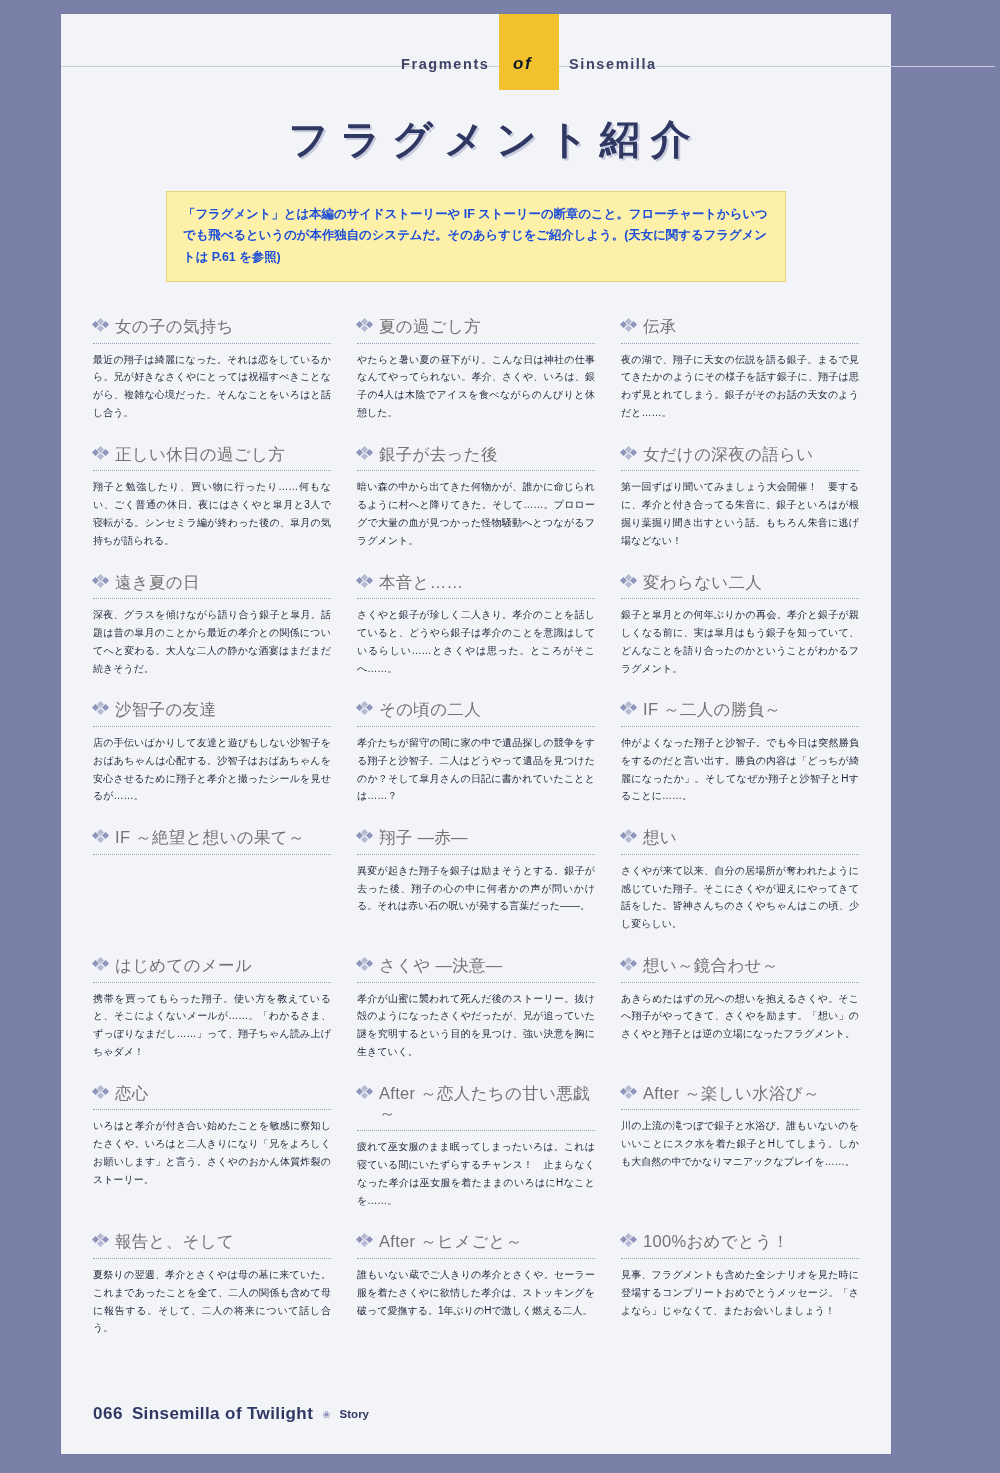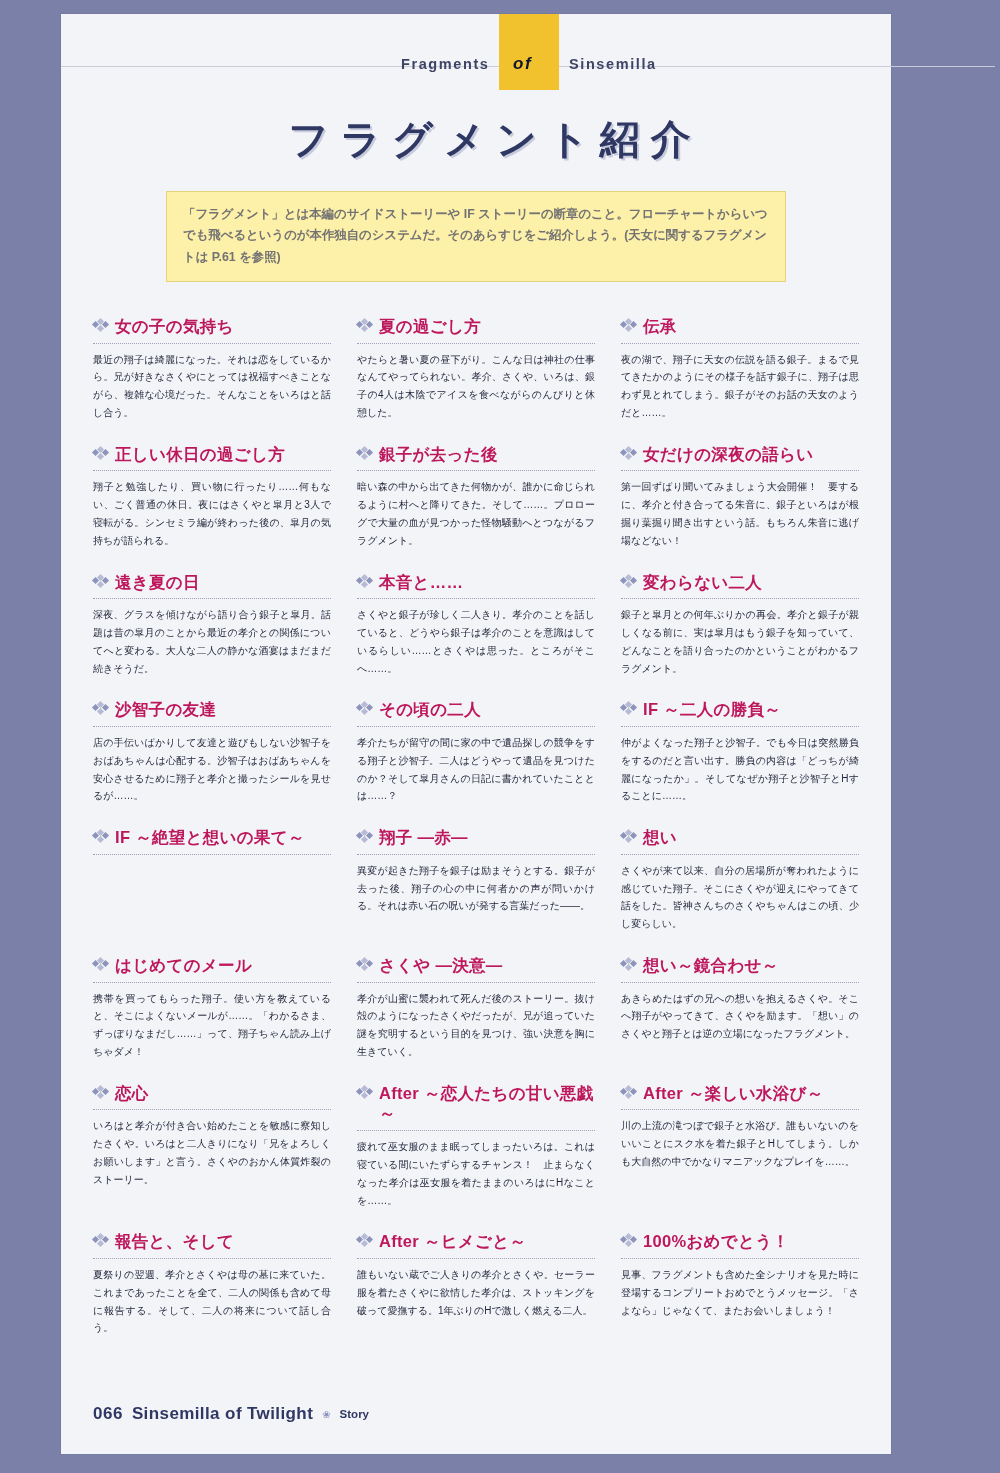--- a/index.html
+++ b/index.html
@@ -77,21 +77,21 @@
   
   .lead {
     margin: 24px auto 0;
     width: 620px;
     background: #fdf0a8;
     border: 1px solid #e6d27a;
     padding: 12px 16px 13px;
     box-sizing: border-box;
     font-size: 12.4px;
     line-height: 1.72;
-    color: #737373;
+    color: #1d4ed8;
     font-weight: bold;
   }
 
   
   .grid {
     margin: 34px 32px 0 32px;
     display: grid;
     grid-template-columns: repeat(3, 1fr);
     column-gap: 26px;
     row-gap: 0px;
@@ -118,22 +118,22 @@
     height: 5px;
     background: #8d93bb;
     transform: rotate(45deg);
   }
   .bullet i:nth-child(1) { left: 0px;  top: 2px; }
   .bullet i:nth-child(2) { left: 5px;  top: -1px; background:#b6bad4; }
   .bullet i:nth-child(3) { left: 5px;  top: 6px; background:#b6bad4; }
   .bullet i:nth-child(4) { left: 10px; top: 2px; }
   .entry-title {
     font-size: 16.5px;
-    font-weight: bold;
-    color: #be185d;
+    font-weight: normal;
+    color: #737373;
     line-height: 1.25;
     letter-spacing: 0.3px;
   }
   .entry-rule {
     border-top: 1px dotted #9aa0bd;
     margin-bottom: 7px;
   }
   .entry-body {
     font-size: 10px;
     line-height: 1.78;

